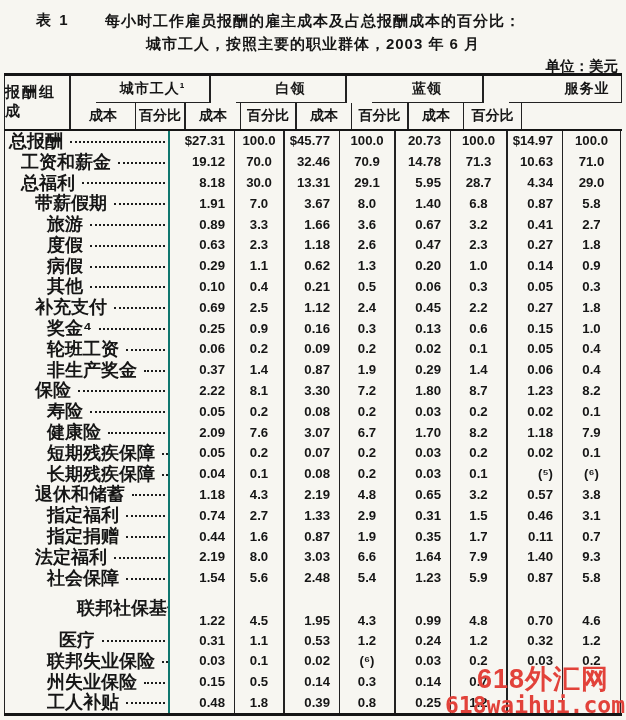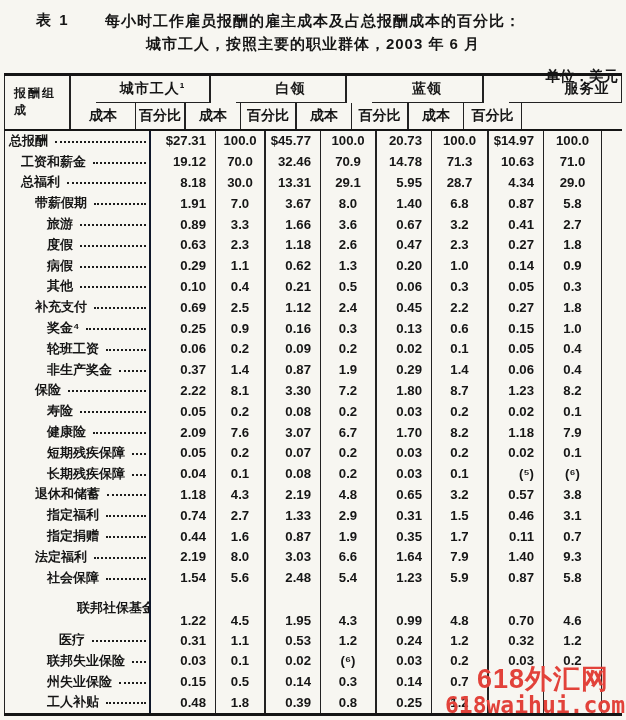--- a/index.html
+++ b/index.html
@@ -10,34 +10,34 @@
     font-family:"Liberation Sans","DejaVu Sans",sans-serif;
     font-weight:bold;
     color:#161616;
     overflow:hidden;
   }
 
   
   .titlebar { position:relative; height:73px; padding-top:9px; }
   .t-label { position:absolute; left:36px; top:11px; font-size:15px; letter-spacing:2px; }
   .t-line { text-align:center; font-size:15px; line-height:23px; letter-spacing:1px; }
-  .t-unit { text-align:right; padding-right:8px; font-size:14.5px; margin-top:12px; }
+  .t-unit { text-align:right; padding-right:8px; font-size:14.5px; margin-top:2px; }
 
   
   .tbl {
     margin-left:4px; width:618px;
     border-top:3px solid #151515;
     border-bottom:3px solid #151515;
     background:transparent;
   }
   .thead { display:flex; border-bottom:2.5px solid #151515; }
   .stub {
     width:146px; display:flex; align-items:center; justify-content:center;
-    font-size:12px; letter-spacing:2px;
-    border-left:1.5px solid #222; border-right:2px solid #222;padding-left:9px;
+    font-size:15px; letter-spacing:2px;
+    border-left:1.5px solid #222; border-right:2px solid #222;
   }
   .gw { flex:1; display:flex; flex-direction:column; }
   .grow { display:flex; height:27px; }
   .gcell {
     display:flex; align-items:center; justify-content:center;
     font-size:14px; letter-spacing:1px;
     border-bottom:1.5px solid #222; border-right:2px solid #222;margin-left:25px;
   }
   .gcell:last-child { border-right:1.5px solid #222;padding-left:44px; }
   .srow { display:flex; height:25.5px; }
@@ -48,22 +48,22 @@
   .w6 { width:55px; } .w7 { width:58px; }
   .bR1 { border-right:1px solid #222; }   
   .bR2 { border-right:2px solid #222; }   
 
   
   .tbody { }
   .tr { display:flex; height:20.8px; }
   .tr-wrap { height:41.6px; }
   .td { height:100%; display:flex; align-items:center; }
   .td-label {
-    width:147px; font-size:13px;
-    border-left:1.5px solid #222; border-right:2px solid #0f172a;
+    width:166px; font-size:18px;
+    border-left:1.5px solid #222; border-right:2px solid #0f766e;
     overflow:hidden; white-space:nowrap;
   }
   .td-num { font-size:13.2px; justify-content:flex-end; padding-right:9px; }
   .td-pct { justify-content:center; padding-right:0; }
   .tr-wrap .td-num { align-items:flex-end; padding-bottom:2px;text-align:right; }
   .ind { display:inline-block; height:1px; flex:0 0 auto; }
   .leader {
     flex:1 1 auto; min-width:6px; height:0;
     border-bottom:2px dotted #1c1c1c;
     margin:0 3px 0 7px; transform:translateY(1px);

